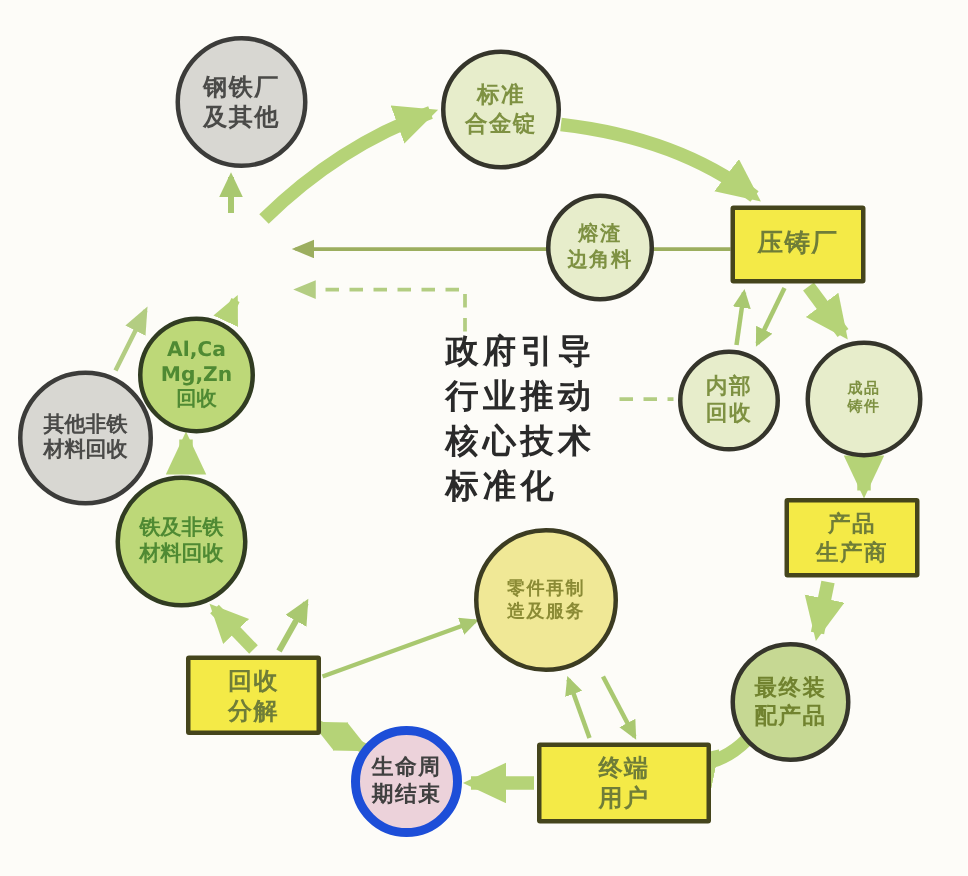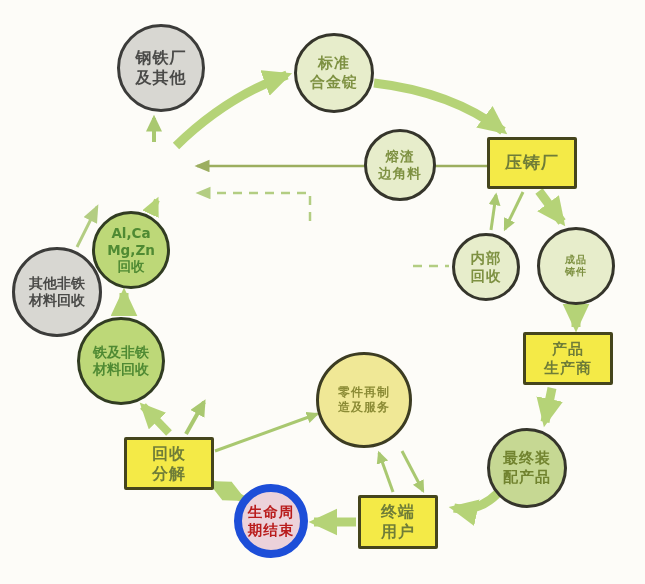--- a/index.html
+++ b/index.html
@@ -30,21 +30,21 @@
     letter-spacing:1px;
   }
   .circle{border-radius:50%;}
   .rect{border-radius:2px;}
   .yellow{background:#f4ea47;border:3px solid #45451c;color:#6f7d38;}
   .pale-green{background:#e7edcb;border:3px solid #35352b;color:#7e9142;}
   .bright-green{background:#bdd878;border:3px solid #313c22;color:#4f8a33;}
   .medium-green{background:#c6d893;border:3px solid #35352b;color:#71832f;}
   .pale-yellow{background:#f0e896;border:3px solid #3c3c22;color:#8b8b35;}
   .gray{background:#d8d7d2;border:3px solid #3c3c3a;color:#4a4a48;}
-  .pink{background:#ecd2da;border:8px solid #1d4ed8;color:#b91c1c;}
+  .pink{background:#ecd2da;border:6px solid #1d4ed8;color:#404040;}
   #center-text{
     position:absolute;
     left:297px;top:220px;
     z-index:2;
     font-size:22px;
     line-height:30px;
     font-weight:bold;
     letter-spacing:3px;
     color:#2a2a2a;
     white-space:pre-line;
@@ -135,17 +135,21 @@
 
   <div class="node circle medium-green" style="left:487px;top:428px;width:80px;height:80px;font-size:15px">最终装
 配产品</div>
 
   <div class="node rect yellow" style="left:124px;top:437px;width:90px;height:53px;font-size:16px">回收
 分解</div>
 
   <div class="node circle pink" style="left:234px;top:484px;width:74px;height:74px;font-size:14.5px">生命周
 期结束</div>
 
-  <div class="node rect yellow" style="left:358px;top:495px;width:80px;height:54px;font-size:16px">终端
+  <div class="node rect yellow" style="left:358px;top:495px;width:116px;height:54px;font-size:16px">终端
 用户</div>
 
+  <div id="center-text">政府引导
+行业推动
+核心技术
+标准化</div>
 
 </div>
 
 </body></html>

